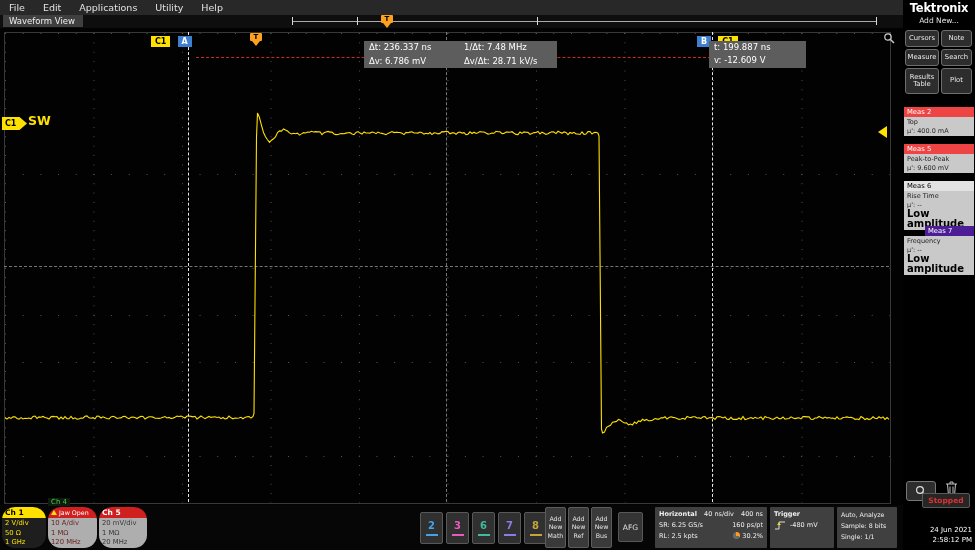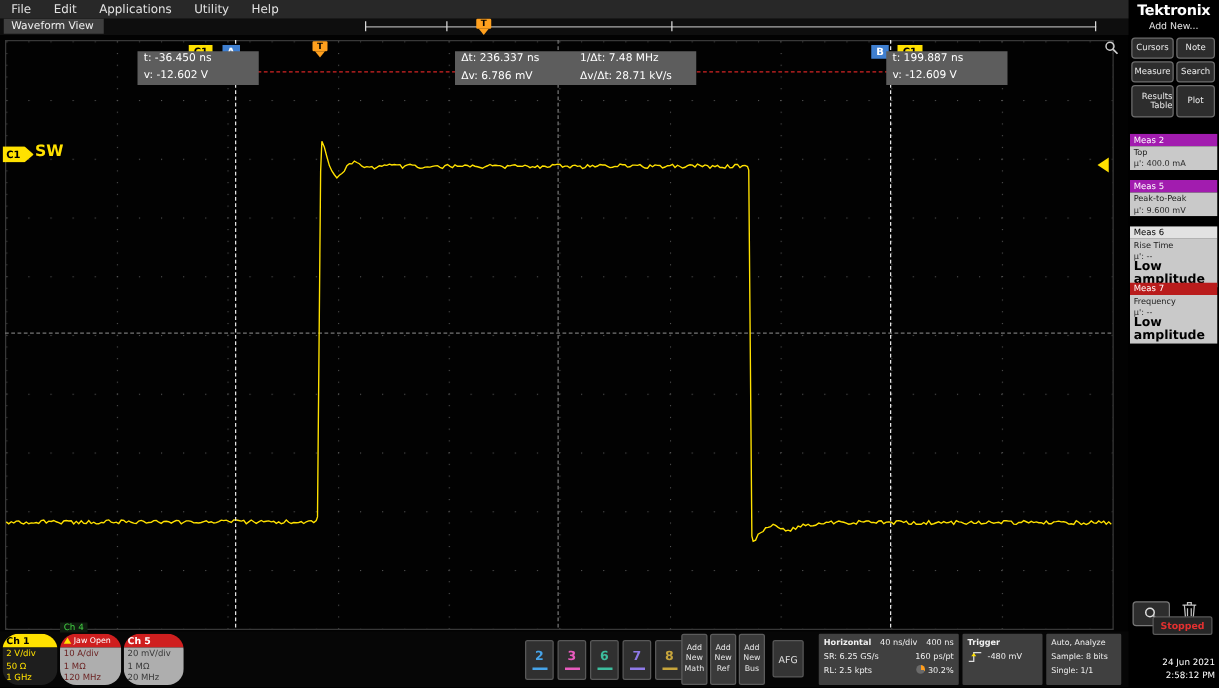--- a/index.html
+++ b/index.html
@@ -67,30 +67,30 @@
 #afgbtn{width:25px;height:30px;background:#343434;border:1px solid #585858;border-radius:2px;box-sizing:border-box;color:#e0e0e0;font-size:7.5px;display:flex;align-items:center;justify-content:center;}
 .panel{background:#404040;color:#f0f0f0;font-size:6.5px;padding:2px 4px;border-radius:1px;box-sizing:border-box;}
 .panel .row{display:flex;justify-content:space-between;line-height:11px;white-space:nowrap;}
 .panel .ttl{font-weight:bold;}
 .pie{width:7px;height:7px;border-radius:50%;background:conic-gradient(#ff9d1c 0 30.2%,#6a6a6a 0);display:inline-block;vertical-align:-1px;margin-right:2px;}
 
 #rightpanel{left:903px;top:0;width:72px;height:550px;background:#000;}
 #logo{left:0;top:1px;width:72px;text-align:center;color:#fff;font-size:11.5px;font-weight:bold;letter-spacing:-0.2px;}
 #addnewlbl{left:0;top:16px;width:72px;text-align:center;color:#e4e4e4;font-size:7.5px;}
 .sbtn{background:#2d2d2d;border:1px solid #6e6e6e;border-radius:3px;color:#eaeaea;font-size:6.8px;box-sizing:border-box;
- display:flex;align-items:center;justify-content:center;text-align:right;line-height:7.5px;}
+ display:flex;align-items:center;justify-content:center;text-align:center;line-height:7.5px;}
 .meas{width:70px;overflow:hidden;}
 .meas .mhdr{height:10px;font-size:6.8px;display:flex;align-items:center;padding-left:3px;}
 .meas .mbody{background:#c9c9c9;padding:1px 3px;}
 .meas .mname{font-size:6.5px;color:#1c1c1c;line-height:8.5px;}
 .meas .mval{font-size:6.5px;color:#2a2a2a;line-height:8.5px;}
 .meas .mnote{font-size:10px;color:#000;font-weight:bold;line-height:10px;}
-.hdr-dark{background:#a21caf;color:#fff;}
+.hdr-dark{background:#ef4444;color:#fff;}
 .hdr-light{background:#e2e2e2;color:#000;}
-.hdr-black{background:#b91c1c;color:#fff;}
+.hdr-black{background:#4c1d95;color:#fff;margin-left:21px;}
 #stoppedbtn{background:#262626;border:1px solid #5a5a5a;border-radius:2px;color:#e23030;font-weight:bold;font-size:7.5px;display:flex;align-items:center;justify-content:center;box-sizing:border-box;}
 #datetime{color:#fff;font-size:7px;line-height:9.5px;text-align:right;}
 .iconbtn{background:#2d2d2d;border:1px solid #787878;border-radius:3px;display:flex;align-items:center;justify-content:center;box-sizing:border-box;}
 svg{display:block;}
 </style>
 </head>
 <body>
 
 <div id="scope">
 
@@ -136,24 +136,20 @@
 
     <div class="abs" style="left:151px;top:1px;z-index:8">
       <span class="badge yel">C1</span>
       <span class="badge blu" style="margin-left:2px">A</span>
     </div>
     <div class="abs" style="left:697px;top:1px;z-index:8">
       <span class="badge blu">B</span>
       <span class="badge yel" style="margin-left:2px">C1</span>
     </div>
 
-    <div class="abs readout" style="left:110px;top:13px;width:87px;height:27px">
-      <div>t: -36.450 ns</div>
-      <div>v: -12.602 V</div>
-    </div>
     <div class="abs readout" style="left:364px;top:13px;width:183px;height:27px;display:grid;grid-template-columns:95px 1fr">
       <div>Δt: 236.337 ns</div>
       <div>1/Δt: 7.48 MHz</div>
       <div>Δv: 6.786 mV</div>
       <div>Δv/Δt: 28.71 kV/s</div>
     </div>
     <div class="abs readout" style="left:709px;top:13px;width:87px;height:27px">
       <div>t: 199.887 ns</div>
       <div>v: -12.609 V</div>
     </div>

